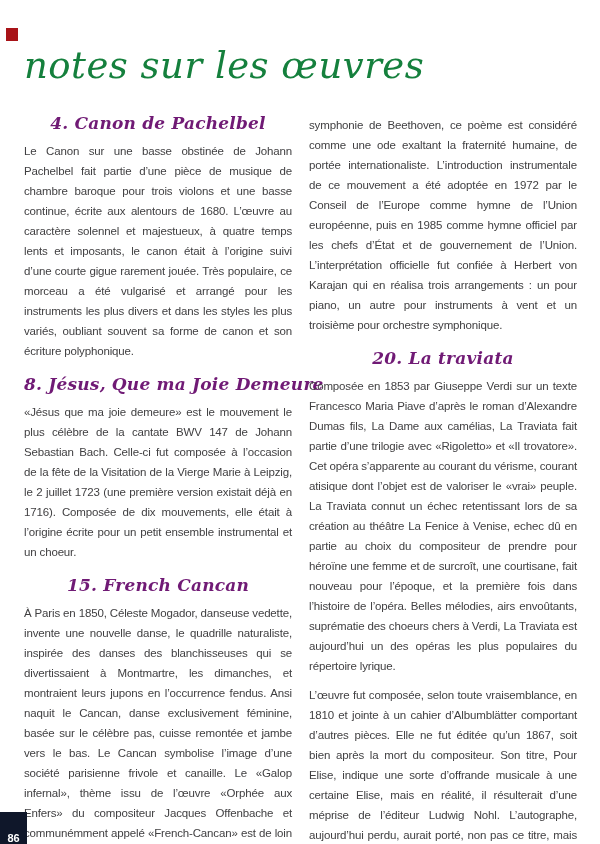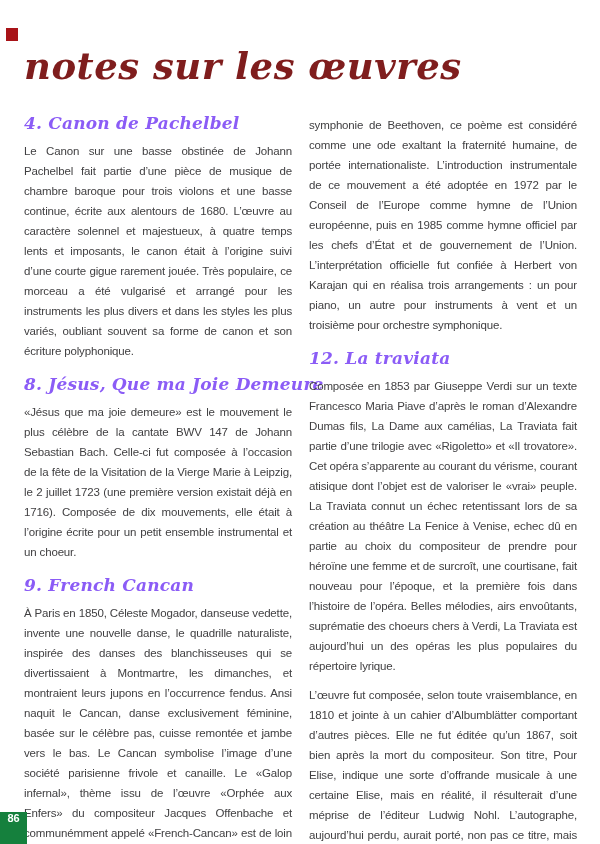--- a/index.html
+++ b/index.html
@@ -19,70 +19,71 @@
     height: 13px;
     background: #a81318;
   }
   .page-title {
     position: absolute;
     left: 24px;
     top: 46px;
     margin: 0;
     font-family: "DejaVu Serif", serif;
     font-style: italic;
-    font-weight: bold;
+    font-weight: normal;
     font-size: 37px;
     line-height: 40px;
-    color: #7f1d1d;
+    color: #15803d;
     letter-spacing: 0.5px;
     white-space: nowrap;
   }
   .columns {
     position: absolute;
     left: 24px;
     top: 108px;
     width: 553px;
     display: flex;
     gap: 17px;
   }
   .col { width: 268px; }
   .col section { display: block; }
   .section-heading {
     margin: 13px 0 8px 0;
     font-family: "DejaVu Serif", serif;
     font-style: italic;
     font-weight: bold;
     font-size: 17px;
     line-height: 20px;
-    color: #8b5cf6;
+    color: #701a75;
     letter-spacing: 0.2px;
     white-space: nowrap;
+    text-align: center;
   }
   .col section:first-child .section-heading { margin-top: 5px; }
   .section-body {
     margin: 0 0 9px 0;
     font-size: 11.5px;
     line-height: 20px;
     letter-spacing: -0.15px;
     text-align: justify;
     color: #414042;
   }
   .col-right section:first-child .section-body { margin-top: 7px; }
   .footer-pagenum {
     position: absolute;
     left: 0;
     top: 812px;
     width: 27px;
     height: 32px;
-    background: #15803d;
+    background: #0f172a;
     color: #ffffff;
     font-size: 11px;
     font-weight: bold;
     display: flex;
-    align-items: flex-start;
+    align-items: flex-end;
     justify-content: center;
   }
   .footer-text {
     position: absolute;
     left: 40px;
     top: 818px;
     font-size: 11.3px;
     line-height: 14px;
     color: #2aa9de;
     white-space: nowrap;
@@ -103,33 +104,33 @@
     <div class="col col-left">
       <section>
         <h2 class="section-heading">4. Canon de Pachelbel</h2>
         <p class="section-body">Le Canon sur une basse obstinée de Johann Pachelbel fait partie d’une pièce de musique de chambre baroque pour trois violons et une basse continue, écrite aux alentours de 1680. L’œuvre au caractère solennel et majestueux, à quatre temps lents et imposants, le canon était à l’origine suivi d’une courte gigue rarement jouée. Très populaire, ce morceau a été vulgarisé et arrangé pour les instruments les plus divers et dans les styles les plus variés, oubliant souvent sa forme de canon et son écriture polyphonique.</p>
       </section>
       <section>
         <h2 class="section-heading">8. Jésus, Que ma Joie Demeure</h2>
         <p class="section-body">«Jésus que ma joie demeure» est le mouvement le plus célèbre de la cantate BWV 147 de Johann Sebastian Bach. Celle-ci fut composée à l’occasion de la fête de la Visitation de la Vierge Marie à Leipzig, le 2 juillet 1723 (une première version existait déjà en 1716). Composée de dix mouvements, elle était à l’origine écrite pour un petit ensemble instrumental et un choeur.</p>
       </section>
       <section>
-        <h2 class="section-heading">9. French Cancan</h2>
+        <h2 class="section-heading">15. French Cancan</h2>
         <p class="section-body">À Paris en 1850, Céleste Mogador, danseuse vedette, invente une nouvelle danse, le quadrille naturaliste, inspirée des danses des blanchisseuses qui se divertissaient à Montmartre, les dimanches, et montraient leurs jupons en l’occurrence fendus. Ansi naquit le Cancan, danse exclusivement féminine, basée sur le célèbre pas, cuisse remontée et jambe vers le bas. Le Cancan symbolise l’image d’une société parisienne frivole et canaille. Le «Galop infernal», thème issu de l’œuvre «Orphée aux Enfers» du compositeur Jacques Offenbache et communémment appelé «French-Cancan» est de loin le représentant du genre musical de cette danse.</p>
       </section>
       <section>
       </section>
     </div>
 
     <div class="col col-right">
       <section>
         <p class="section-body">symphonie de Beethoven, ce poème est considéré comme une ode exaltant la fraternité humaine, de portée internationaliste. L’introduction instrumentale de ce mouvement a été adoptée en 1972 par le Conseil de l’Europe comme hymne de l’Union européenne, puis en 1985 comme hymne officiel par les chefs d’État et de gouvernement de l’Union. L’interprétation officielle fut confiée à Herbert von Karajan qui en réalisa trois arrangements : un pour piano, un autre pour instruments à vent et un troisième pour orchestre symphonique.</p>
       </section>
       <section>
-        <h2 class="section-heading">12. La traviata</h2>
+        <h2 class="section-heading">20. La traviata</h2>
         <p class="section-body">Composée en 1853 par Giuseppe Verdi sur un texte Francesco Maria Piave d’après le roman d’Alexandre Dumas fils, La Dame aux camélias, La Traviata fait partie d’une trilogie avec «Rigoletto» et «Il trovatore». Cet opéra s’apparente au courant du vérisme, courant atisique dont l’objet est de valoriser le «vrai» peuple. La Traviata connut un échec retentissant lors de sa création au théâtre La Fenice à Venise, echec dû en partie au choix du compositeur de prendre pour héroïne une femme et de surcroît, une courtisane, fait nouveau pour l’époque, et la première fois dans l’histoire de l’opéra. Belles mélodies, airs envoûtants, suprématie des choeurs chers à Verdi, La Traviata est aujourd’hui un des opéras les plus populaires du répertoire lyrique.</p>
       </section>
       <section>
         <p class="section-body">L’œuvre fut composée, selon toute vraisemblance, en 1810 et jointe à un cahier d’Albumblätter comportant d’autres pièces. Elle ne fut éditée qu’un 1867, soit bien après la mort du compositeur. Son titre, Pour Elise, indique une sorte d’offrande musicale à une certaine Elise, mais en réalité, il résulterait d’une méprise de l’éditeur Ludwig Nohl. L’autographe, aujourd’hui perdu, aurait porté, non pas ce titre, mais celui de Pour Thérèse. L’œuvre aurait donc été destinée à la jeune Thérèse, fille du docteur Malfatti que Beethoven avait espéré épouser en 1810. Quoiqu’il en soit de ces détails biographiques, cette courte pièce au ton élégiaque, pleine de charmes, conservera pour toujours sa place dans le panthéon des apprentis pianistes.</p>
       </section>
     </div>
 
   </div>
 
   <div class="footer-pagenum">

